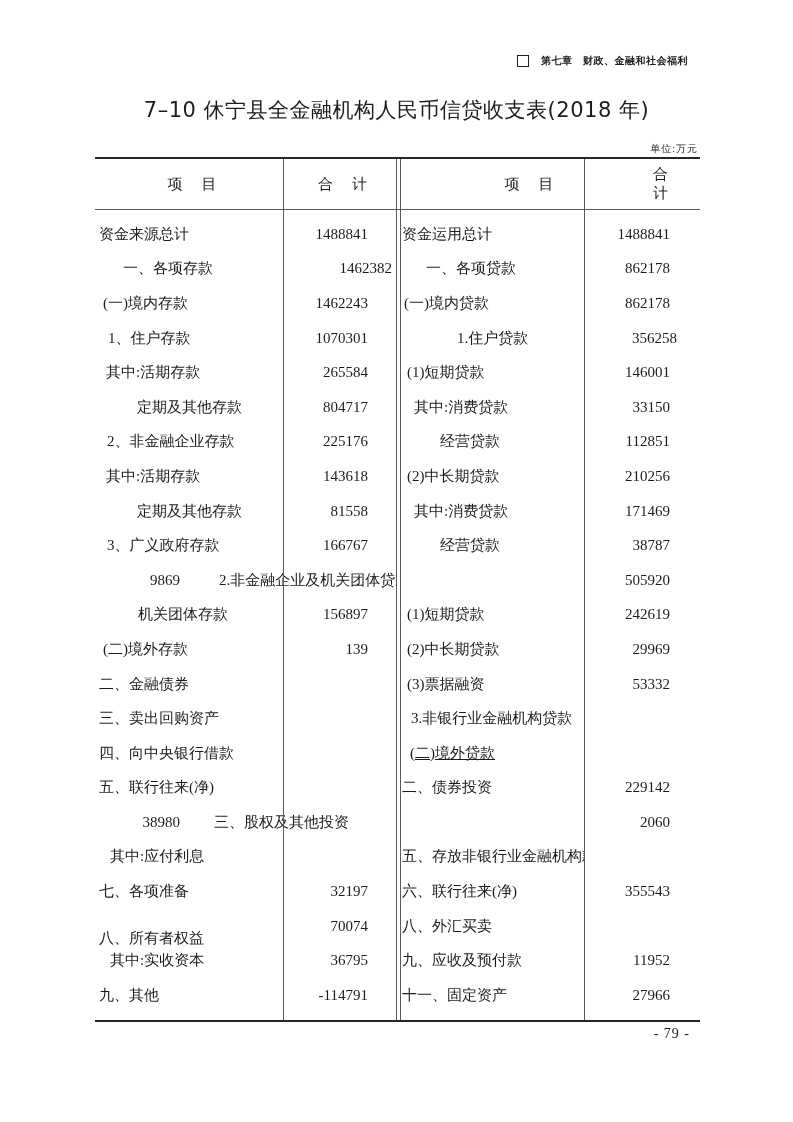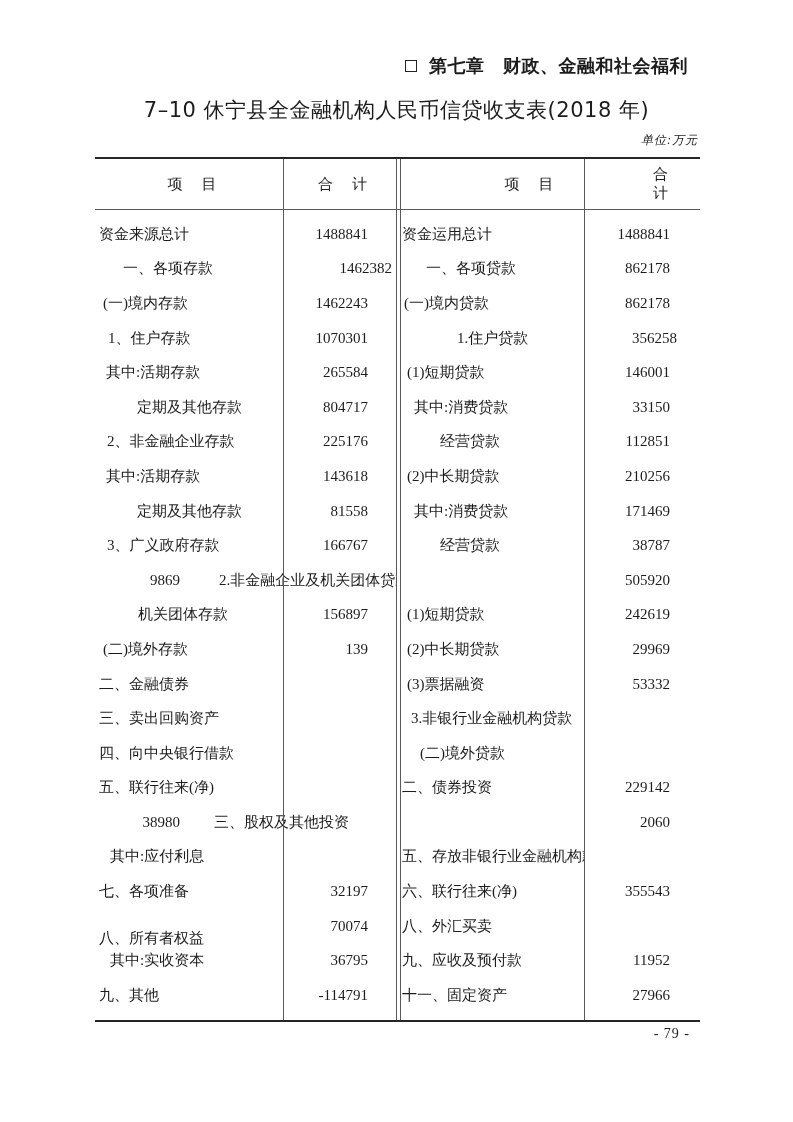--- a/index.html
+++ b/index.html
@@ -6,38 +6,38 @@
   .page{
     position:relative;width:793px;height:1122px;margin:0 auto;
     background:#ffffff;color:#1c1c1c;
     font-family:"Liberation Serif","DejaVu Serif","DejaVu Sans",serif;
     overflow:hidden;
   }
   
   .chapter-line{
     position:absolute;top:54px;right:105px;
     font-family:"DejaVu Sans","Liberation Sans",sans-serif;
-    font-weight:bold;font-size:18px;letter-spacing:.5px;
+    font-weight:bold;font-size:10px;letter-spacing:.5px;
     display:flex;align-items:center;
   }
   .chapter-box{
     display:inline-block;width:10px;height:10px;
     border:1.5px solid #222;margin-right:12px;background:#fff;
   }
   
   .doc-title{
     position:absolute;top:96px;left:0;right:0;margin:0;
     text-align:center;
     font-family:"DejaVu Sans","Liberation Sans",sans-serif;
     font-weight:normal;font-size:21px;letter-spacing:.5px;
   }
   
   .unit-note{
-    position:absolute;top:132px;right:95px;
-    font-size:12px;letter-spacing:1px;font-style:italic;
+    position:absolute;top:142px;right:95px;
+    font-size:10px;letter-spacing:1px;
   }
   
   .ctable{
     position:absolute;top:157px;left:95px;width:605px;height:865px;
     border-top:2.5px solid #262626;border-bottom:2.5px solid #262626;
     box-sizing:border-box;font-size:15px;
   }
   .vline{position:absolute;top:0;bottom:0;width:1px;background:#5a5a5a;}
   .vline.a{left:188px;}
   .vline.b{left:301px;}
@@ -191,21 +191,21 @@
           <div class="cell c1" style="padding-left: 4px;">三、卖出回购资产</div>
           <div class="cell c2"></div>
           <div class="gapc"></div>
           <div class="cell c3" style="padding-left: 11px;">3.非银行业金融机构贷款</div>
           <div class="cell c4"></div>
         </div>
         <div class="trow">
           <div class="cell c1" style="padding-left: 4px;">四、向中央银行借款</div>
           <div class="cell c2"></div>
           <div class="gapc"></div>
-          <div class="cell c3" style="padding-left: 20px;">(二)境外贷款</div>
+          <div class="cell c3" style="padding-left: 10px; text-decoration: underline;">(二)境外贷款</div>
           <div class="cell c4"></div>
         </div>
         <div class="trow">
           <div class="cell c1" style="padding-left: 4px;">五、联行往来(净)</div>
           <div class="cell c2"></div>
           <div class="gapc"></div>
           <div class="cell c3" style="padding-left: 2px;">二、债券投资</div>
           <div class="cell c4">229142</div>
         </div>
         <div class="trow">

